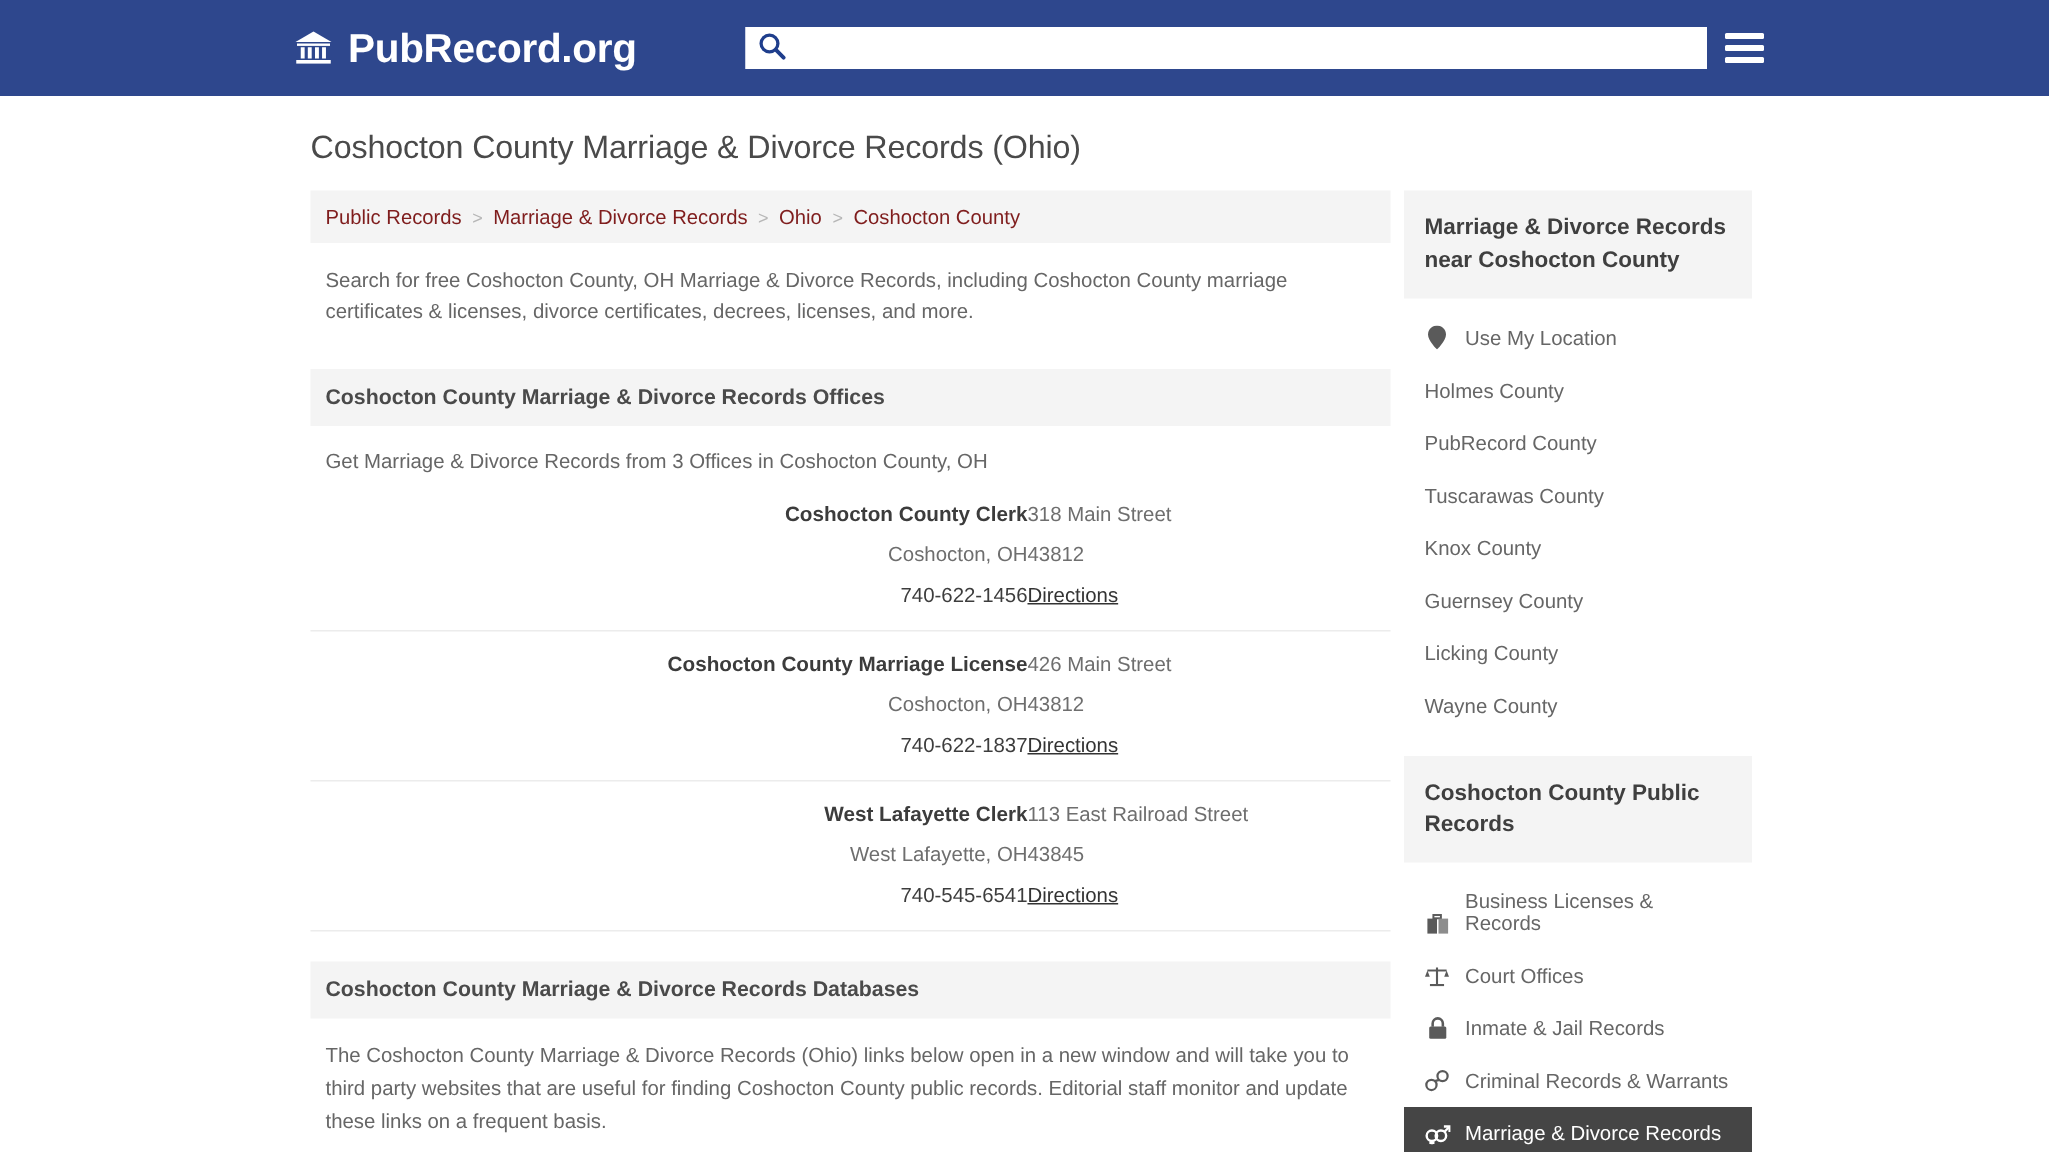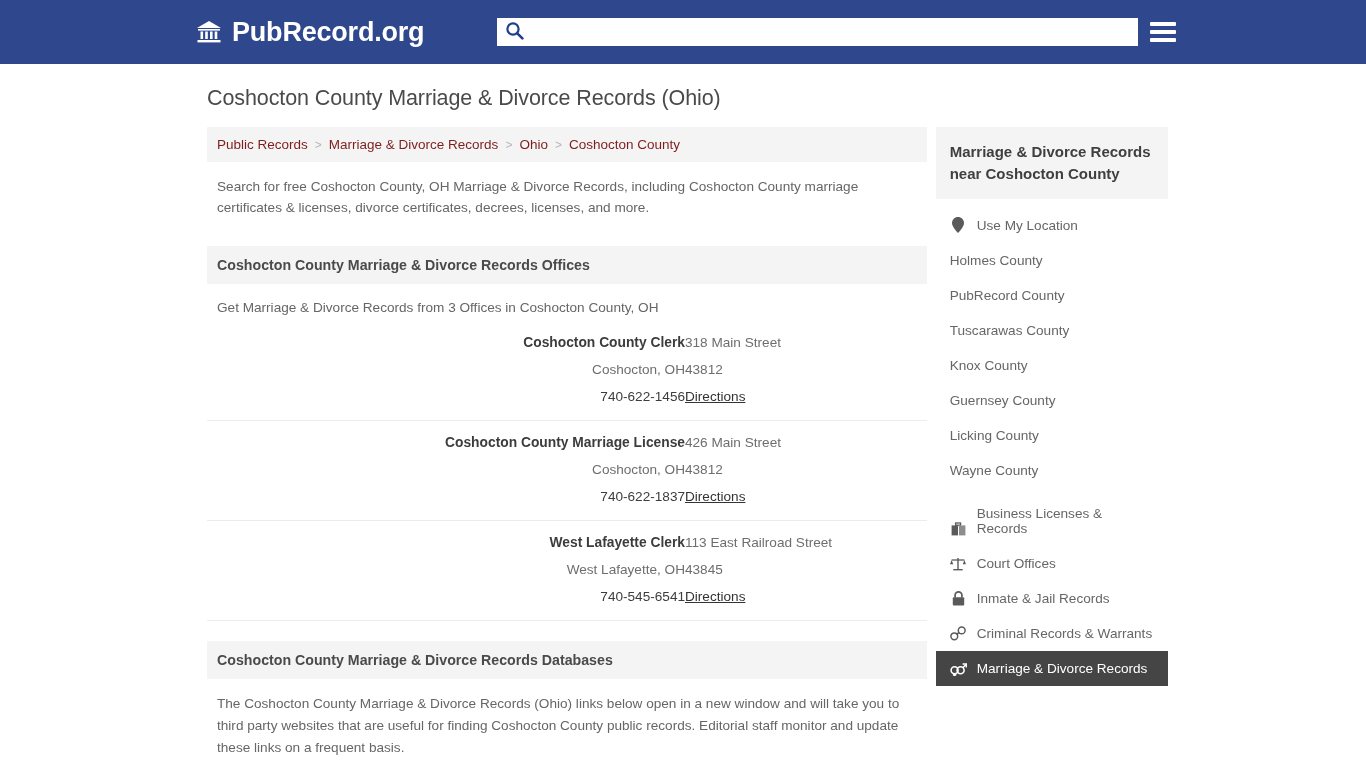--- a/index.html
+++ b/index.html
@@ -340,20 +340,21 @@
             <span>Guernsey County</span>
           </div>
           <div class="side-item plain">
             <span>Licking County</span>
           </div>
           <div class="side-item plain">
             <span>Wayne County</span>
           </div>
         </div>
 
+        <div class="side-box-head second">Coshocton County Public Records</div>
         <div class="side-list">
 
           <div class="side-item">
             <span class="ico">
               <svg width="15" height="14" viewBox="0 0 15 14" aria-hidden="true">
                 <rect x="4.6" y="1" width="5" height="2.2" fill="none" stroke="#5a5a5a" stroke-width="1.3"></rect>
                 <rect x="0.6" y="3.4" width="6.4" height="10" fill="#5a5a5a"></rect>
                 <rect x="8" y="3.4" width="6.4" height="10" fill="#8d8d8d"></rect>
               </svg>
             </span>

